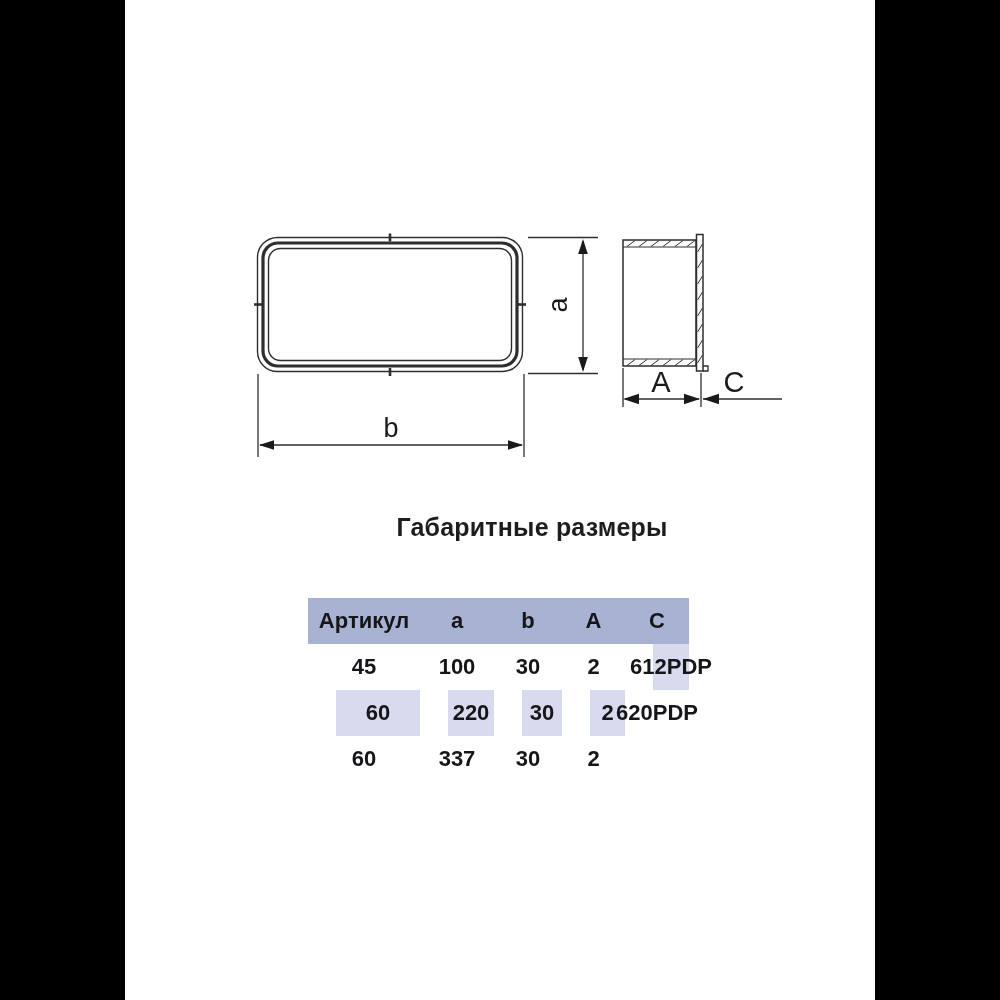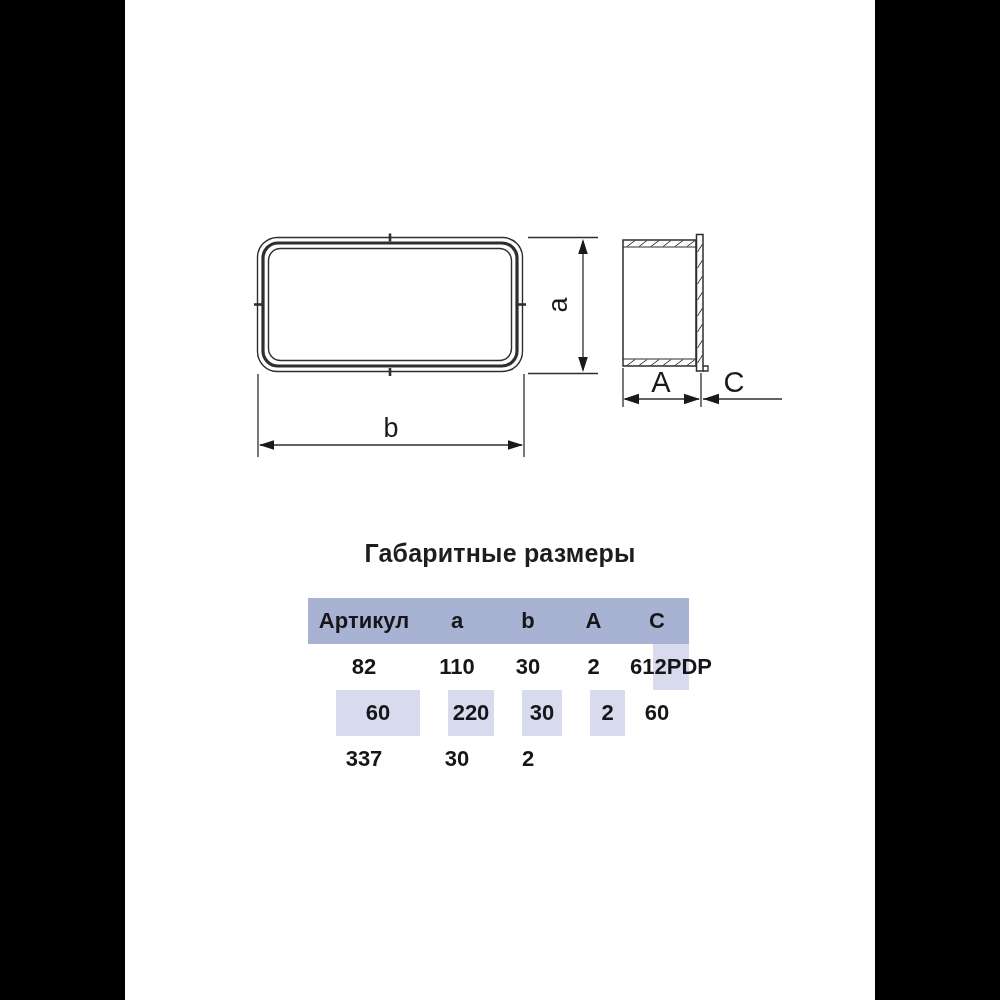--- a/index.html
+++ b/index.html
@@ -10,23 +10,24 @@
   }
   .panel{
     position:absolute;left:125px;top:0;width:750px;height:1000px;
     background:#ffffff;
   }
   .sidebar-black{position:absolute;top:0;width:125px;height:1000px;background:#000;}
   .bar-left{left:0;}
   .bar-right{right:0;}
   svg{position:absolute;left:0;top:0;}
   .section-title{
-    position:absolute;left:125px;top:539px;width:750px;
+    position:absolute;left:125px;top:513px;width:750px;
     text-align:center;font-size:25px;font-weight:700;color:#1d1d1d;
     letter-spacing:.2px;
+    padding-left:32px;
   }
   .dims-table{
     position:absolute;left:308px;top:598px;width:381px;
     display:grid;grid-template-columns:112px 74px 68px 63px 64px;
     grid-auto-rows:46px;
   }
   .dims-table .cell{
     display:flex;align-items:center;justify-content:center;
     font-size:22px;color:#16161a;
   }
@@ -139,28 +140,29 @@
 <div class="section-title">Габаритные размеры</div>
 
 <div class="dims-table">
 
   <div class="cell hdr row-hdr">Артикул</div>
   <div class="cell hdr row-hdr">a</div>
   <div class="cell hdr row-hdr">b</div>
   <div class="cell hdr row-hdr">A</div>
   <div class="cell hdr row-hdr">C</div>
 
-  <div class="cell datacell">82</div>
-  <div class="cell datacell">110</div>
+  <div class="cell datacell">45</div>
+  <div class="cell datacell">100</div>
   <div class="cell datacell">30</div>
   <div class="cell datacell">2</div>
 
   <div class="cell datacell row-alt">612PDP</div>
   <div class="cell datacell row-alt">60</div>
   <div class="cell datacell row-alt">220</div>
   <div class="cell datacell row-alt">30</div>
   <div class="cell datacell row-alt">2</div>
 
+  <div class="cell datacell">620PDP</div>
   <div class="cell datacell">60</div>
   <div class="cell datacell">337</div>
   <div class="cell datacell">30</div>
   <div class="cell datacell">2</div>
 </div>
 
 </body></html>

